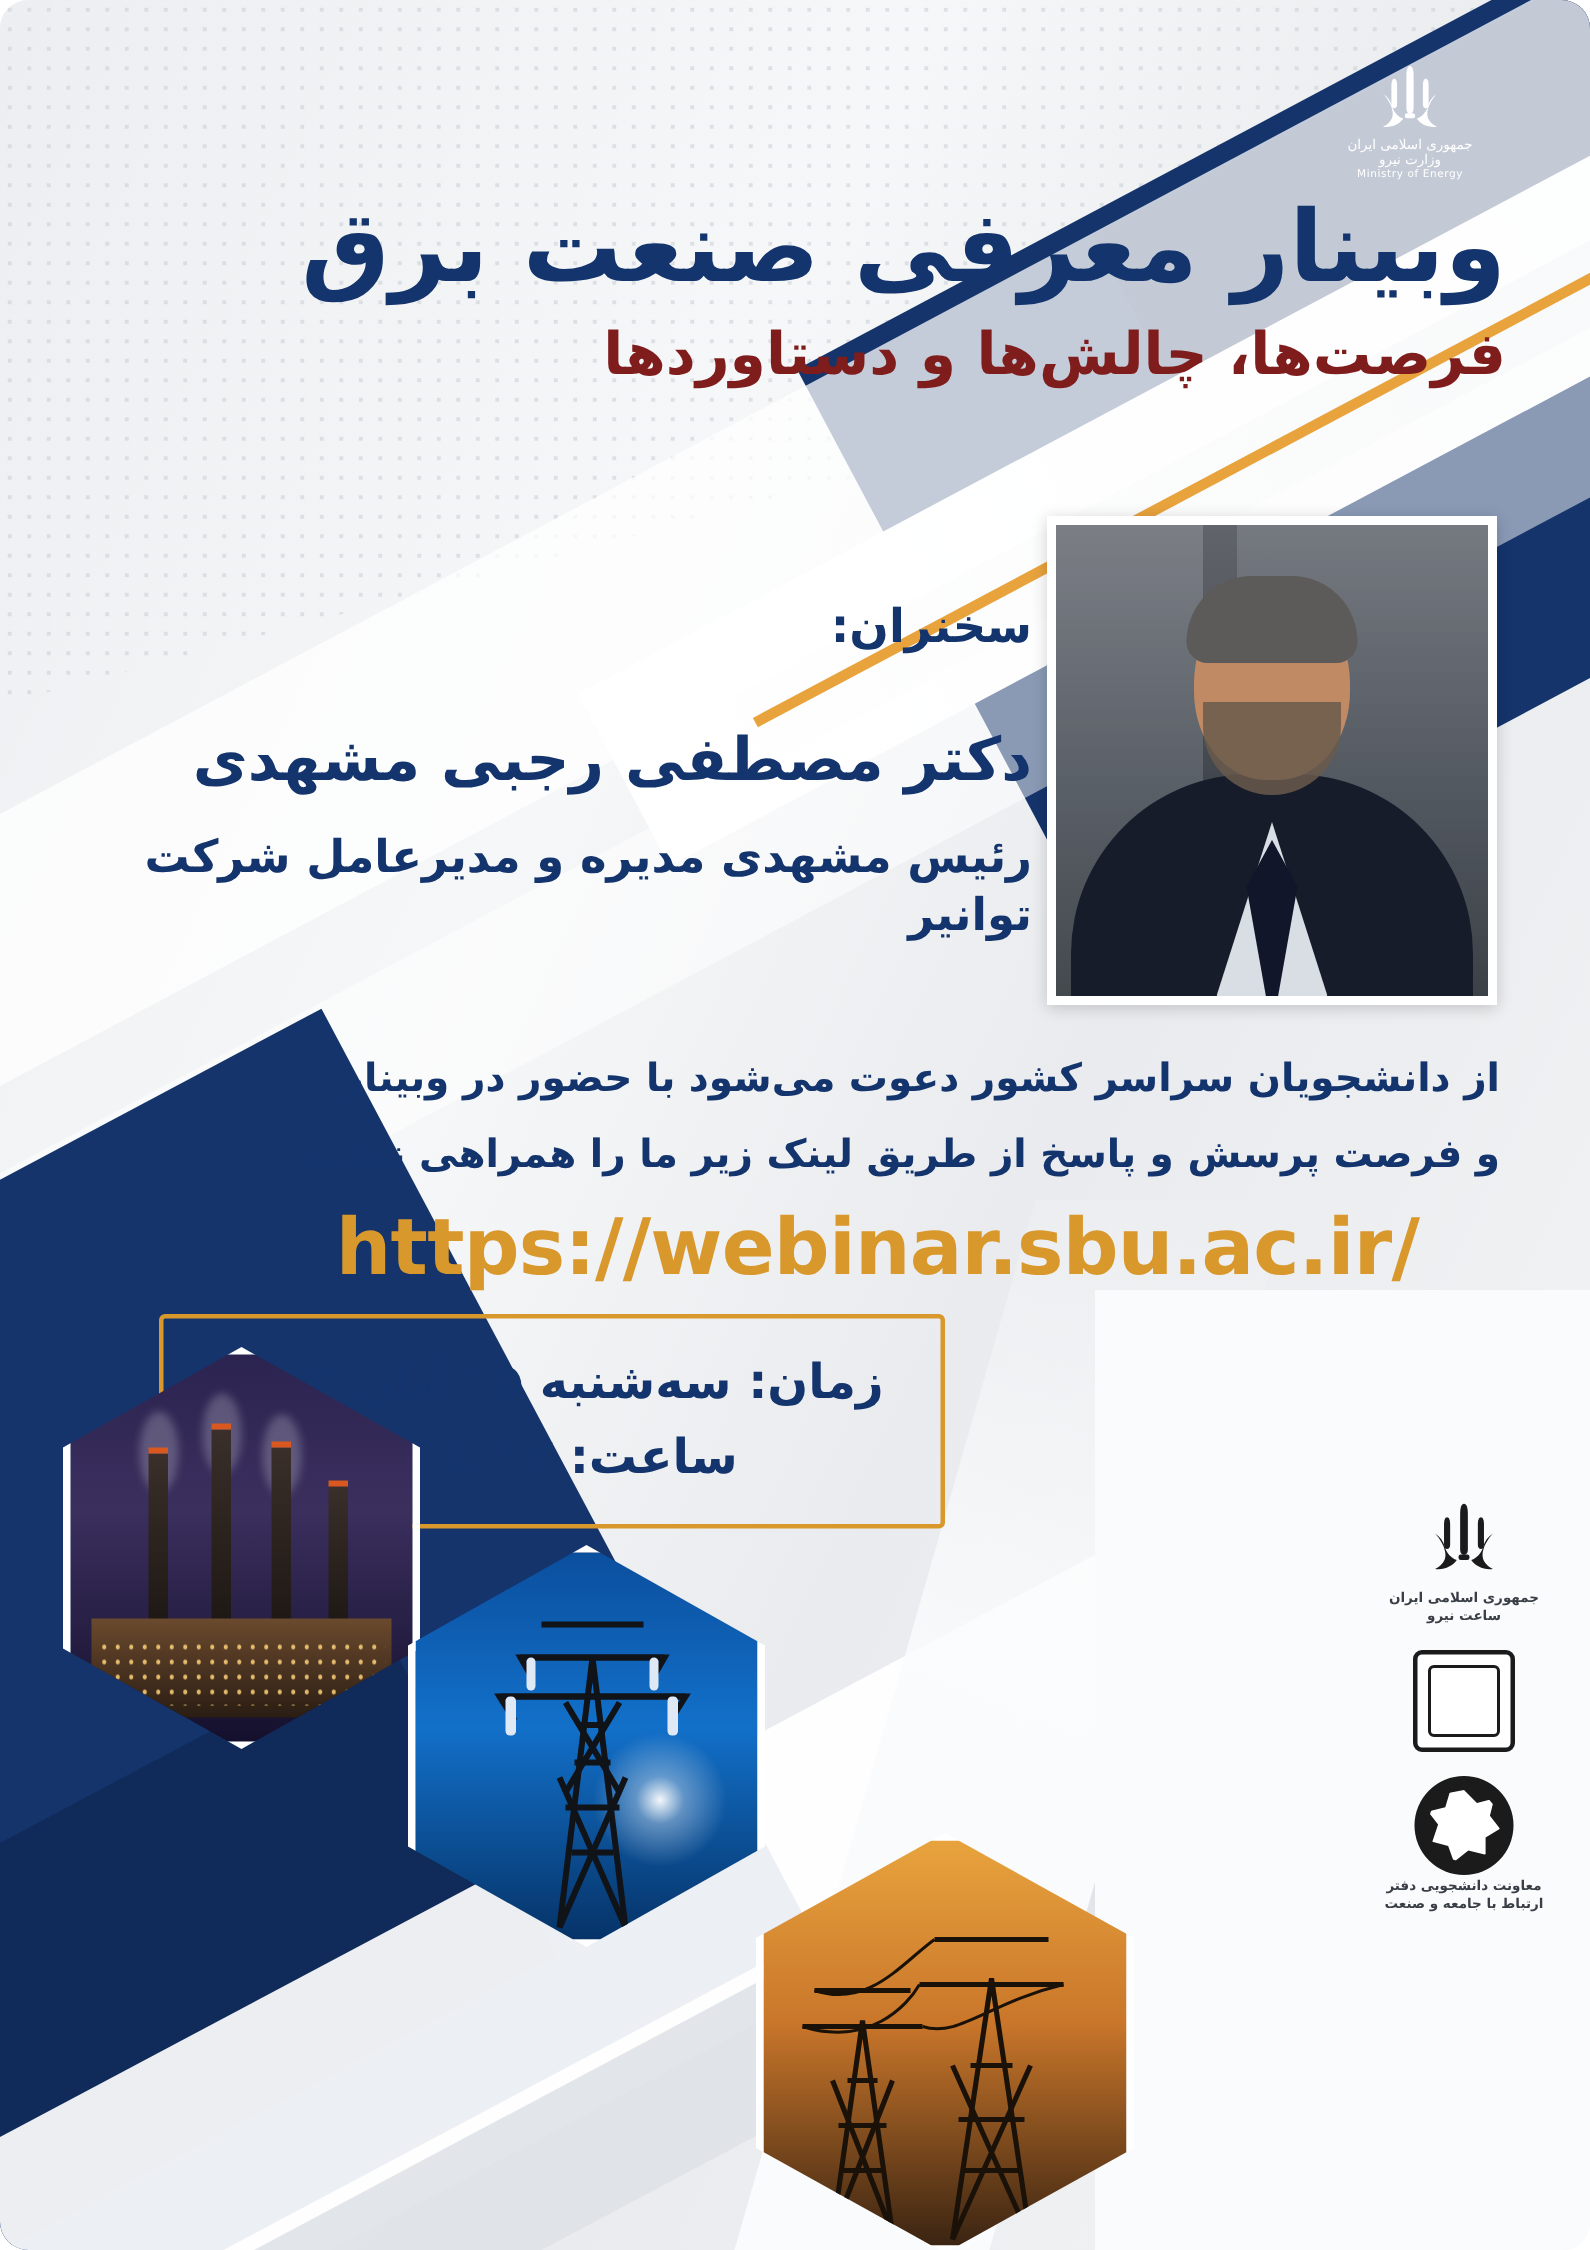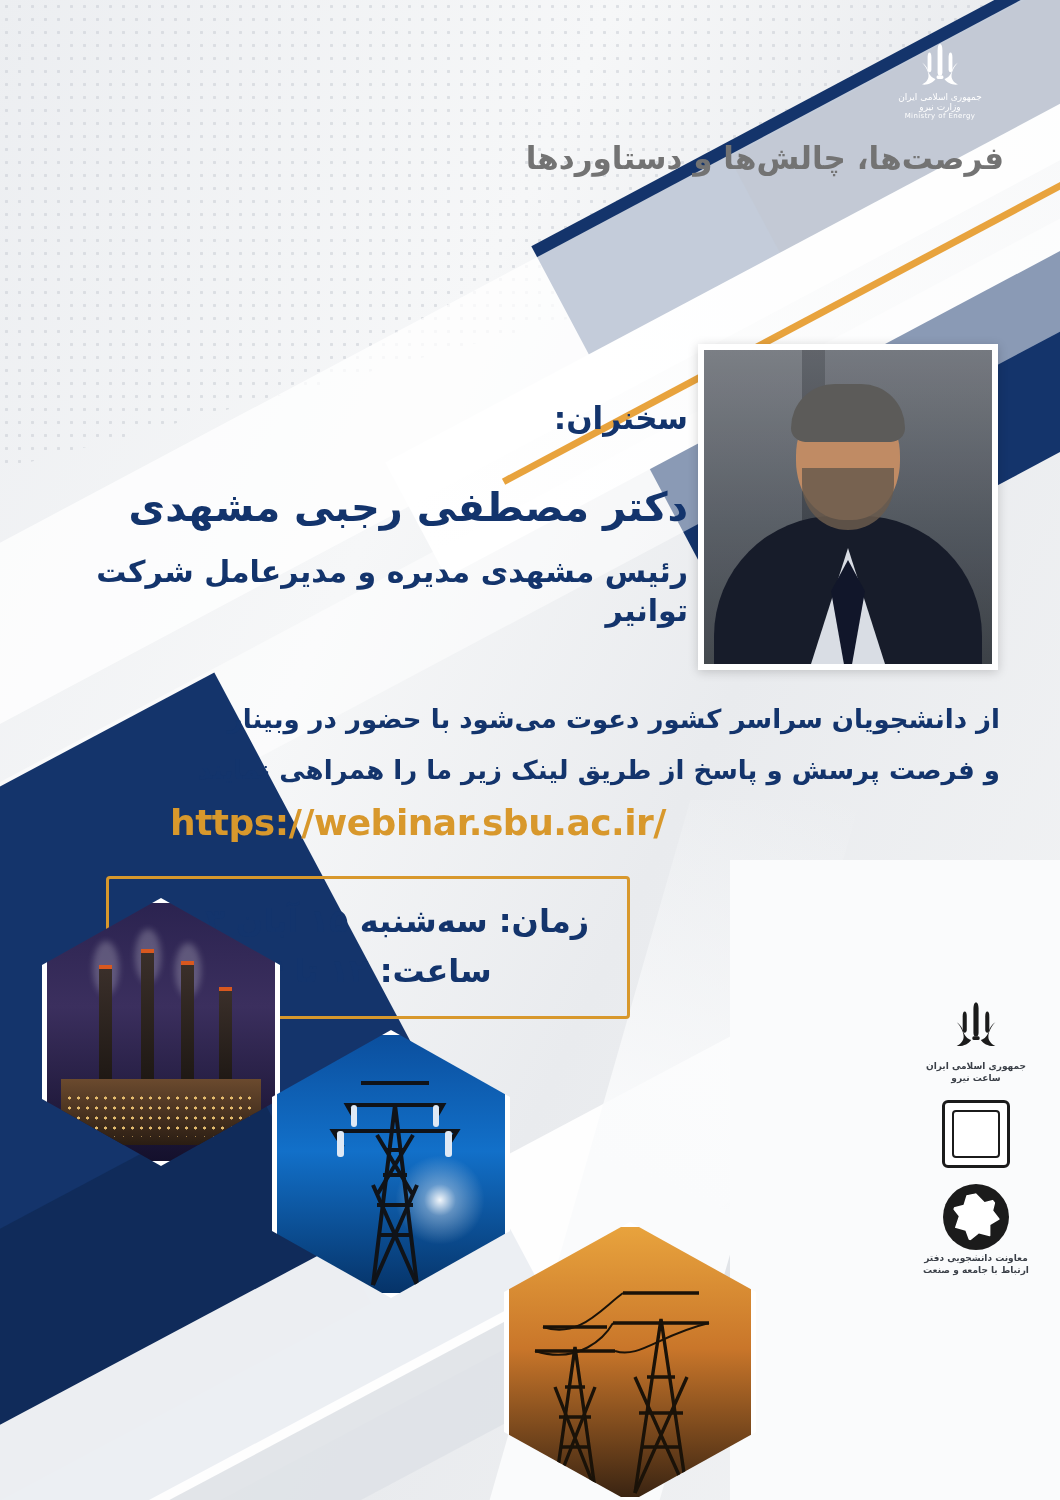--- a/index.html
+++ b/index.html
@@ -7,20 +7,21 @@
     padding: 0;
     background: #ffffff;
   }
   .poster {
     position: relative;
     width: 1060px;
     height: 1500px;
     overflow: hidden;
     background: #f2f3f5;
     font-family: "DejaVu Sans", "Liberation Sans", sans-serif;
+    border-radius: 19px;
   }
 
   
   .bg-base {
     position: absolute; inset: 0;
     background: linear-gradient(115deg, #eceef1 0%, #f6f7f8 35%, #e9ebee 60%, #f4f5f6 100%);
   }
   .bg-dots {
     position: absolute;
     top: 0; left: 0;
@@ -152,23 +153,23 @@
     margin: 0;
     font-size: 66px;
     font-weight: bold;
     color: #13346c;
     line-height: 1.12;
     letter-spacing: -1px;
     direction: rtl;
   }
   .subheadline {
     margin: 12px 0 0;
-    font-size: 31px;
-    font-weight: bold;
-    color: #737373;
+    font-size: 39px;
+    font-weight: bold;
+    color: #7f1d1d;
     direction: rtl;
   }
 
   
   .photo-frame {
     position: absolute;
     top: 344px; right: 62px;
     width: 288px; height: 314px;
     background: #ffffff;
     padding: 6px;
@@ -279,25 +280,25 @@
   .invite p {
     margin: 0 0 12px;
     font-size: 26px;
     font-weight: bold;
     color: #13346c;
     line-height: 1.5;
   }
   .invite .link {
     display: block;
     margin-top: 8px;
-    font-size: 36px;
+    font-size: 52px;
     font-weight: bold;
     color: #d8982c;
     direction: ltr;
-    text-align: left;
+    text-align: center;
     text-decoration: none;
     letter-spacing: -.5px;
   }
 
   
   .time-box {
     position: absolute;
     top: 876px; right: 430px;
     width: 470px;
     border: 3px solid #d8982c;
@@ -471,20 +472,21 @@
         <path d="M45 20.5c-3 3-6.5 8.5-6.5 13.5 0 4 3.2 7 6.5 8.5-5.5.8-11-1.6-13.5-5.5 3.5-1 6.5-4.5 7.5-8.5.8-3 2.8-6 6-8z"></path>
         <rect x="23.6" y="33.5" width="6.8" height="3.4" rx="1.4"></rect>
       </g>
     </svg>
     <div class="m-line1">جمهوری اسلامی ایران</div>
     <div class="m-line2">وزارت نیرو</div>
     <div class="m-line3">Ministry of Energy</div>
   </div>
 
   <div class="headline-wrap">
+    <h1 class="headline">وبینار معرفی صنعت برق</h1>
     <p class="subheadline">فرصت‌ها، چالش‌ها و دستاوردها</p>
   </div>
 
   <div class="photo-frame">
     <div class="photo">
       <div class="wallpanel"></div>
       <div class="shoulders"></div>
       <div class="shirt"></div>
       <div class="tie-v"></div>
       <div class="head"></div>

